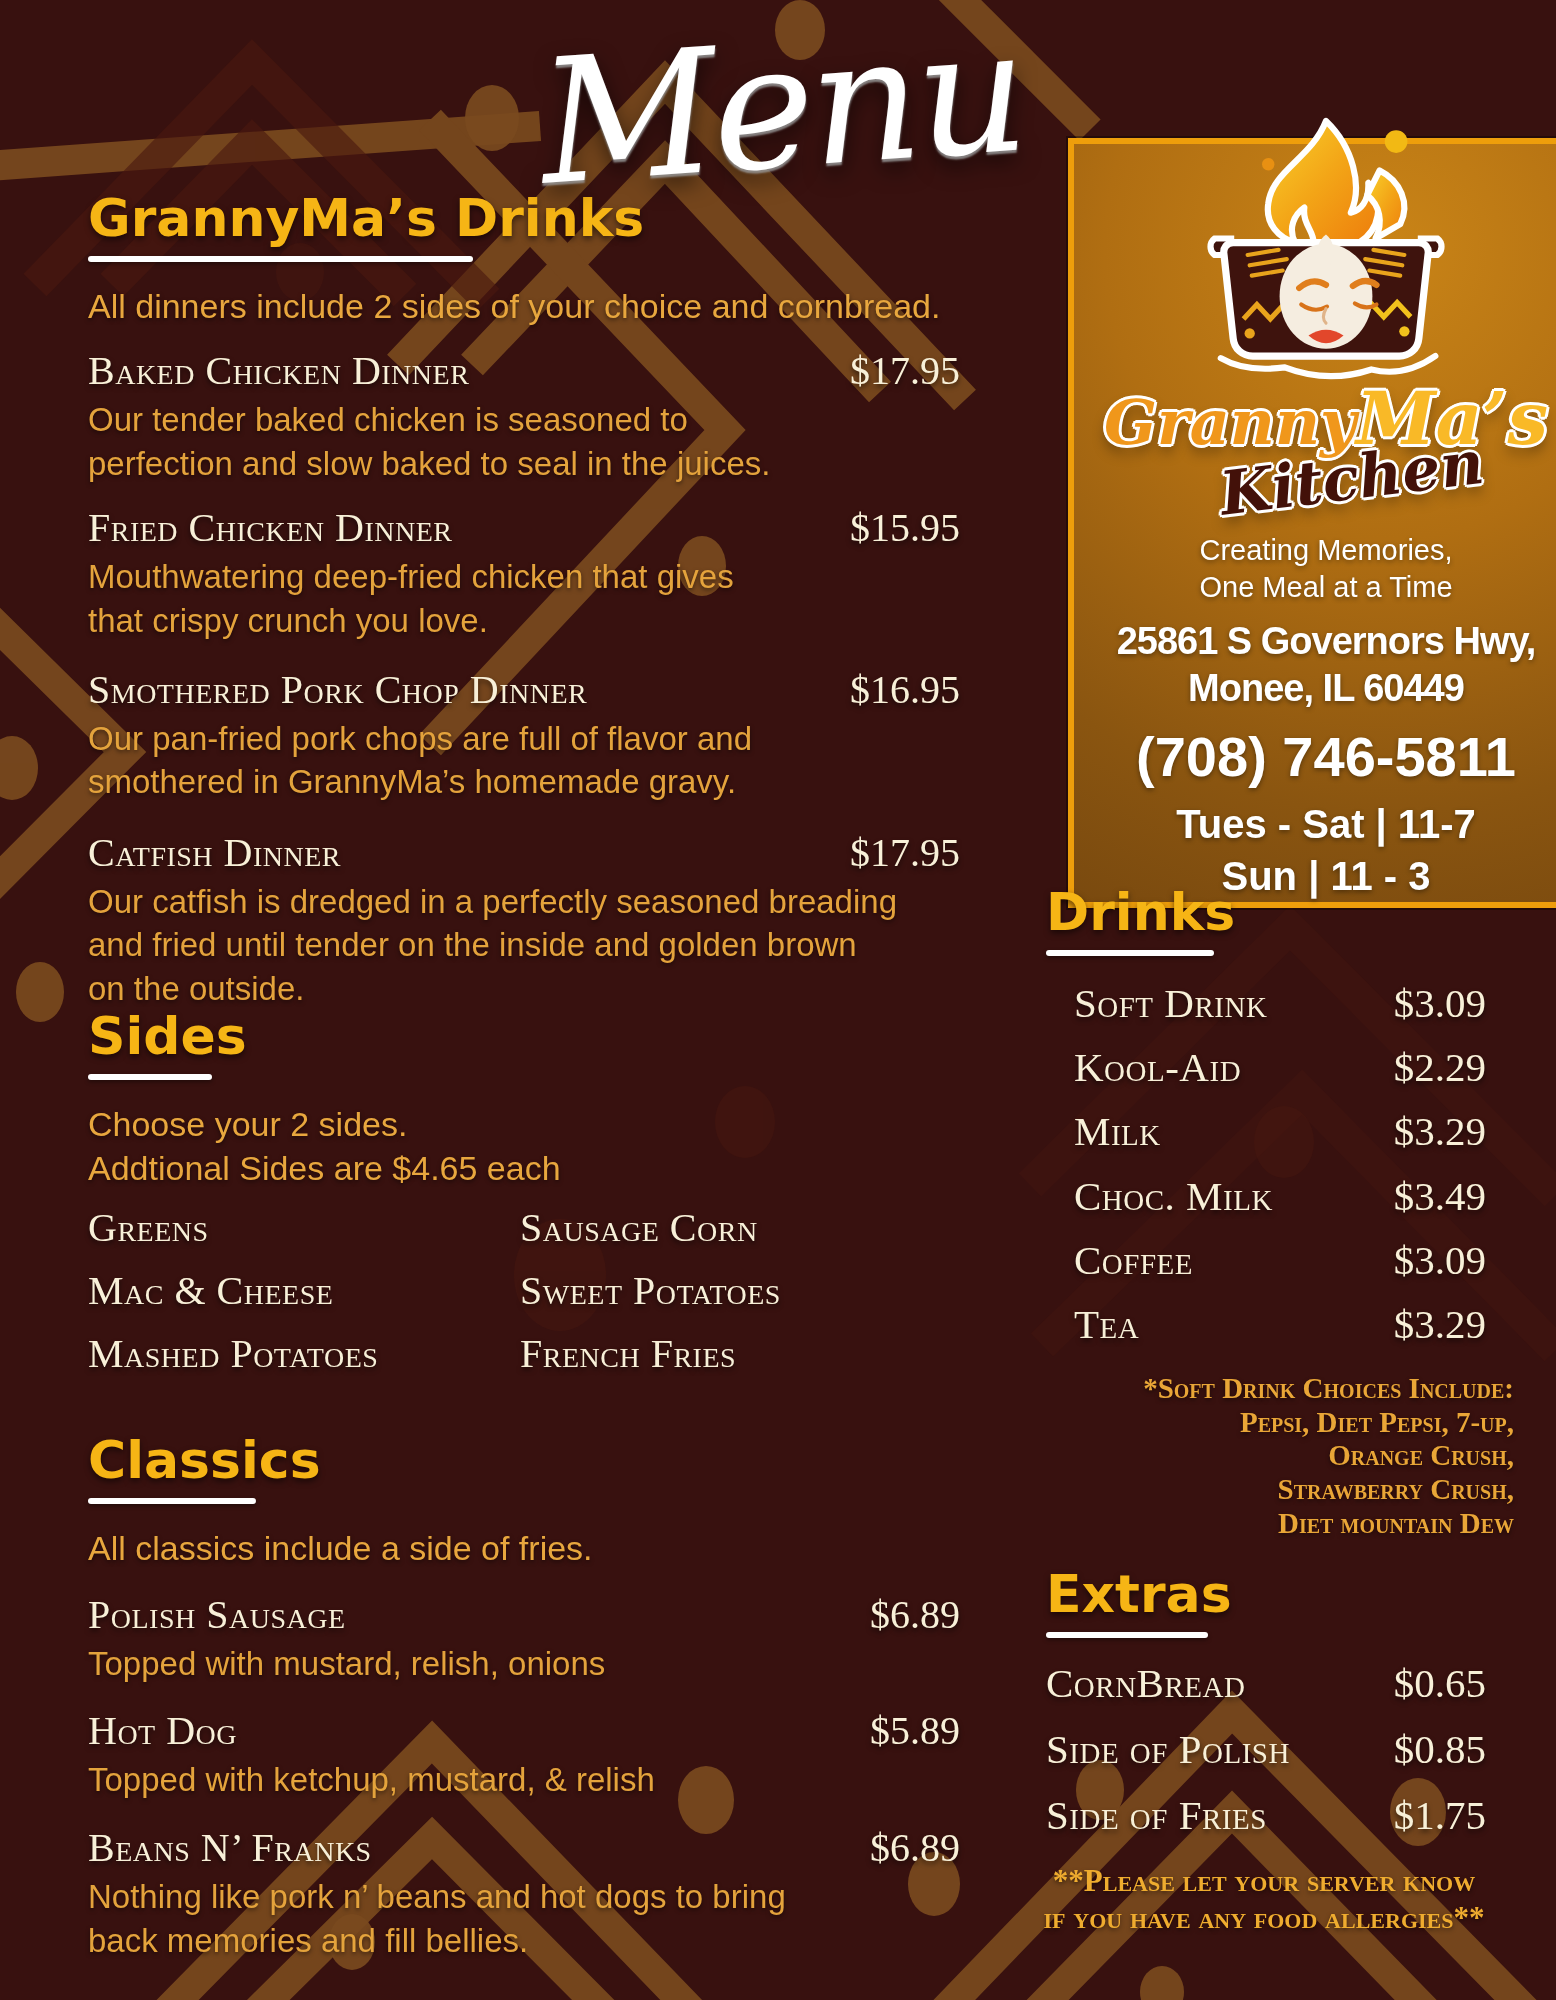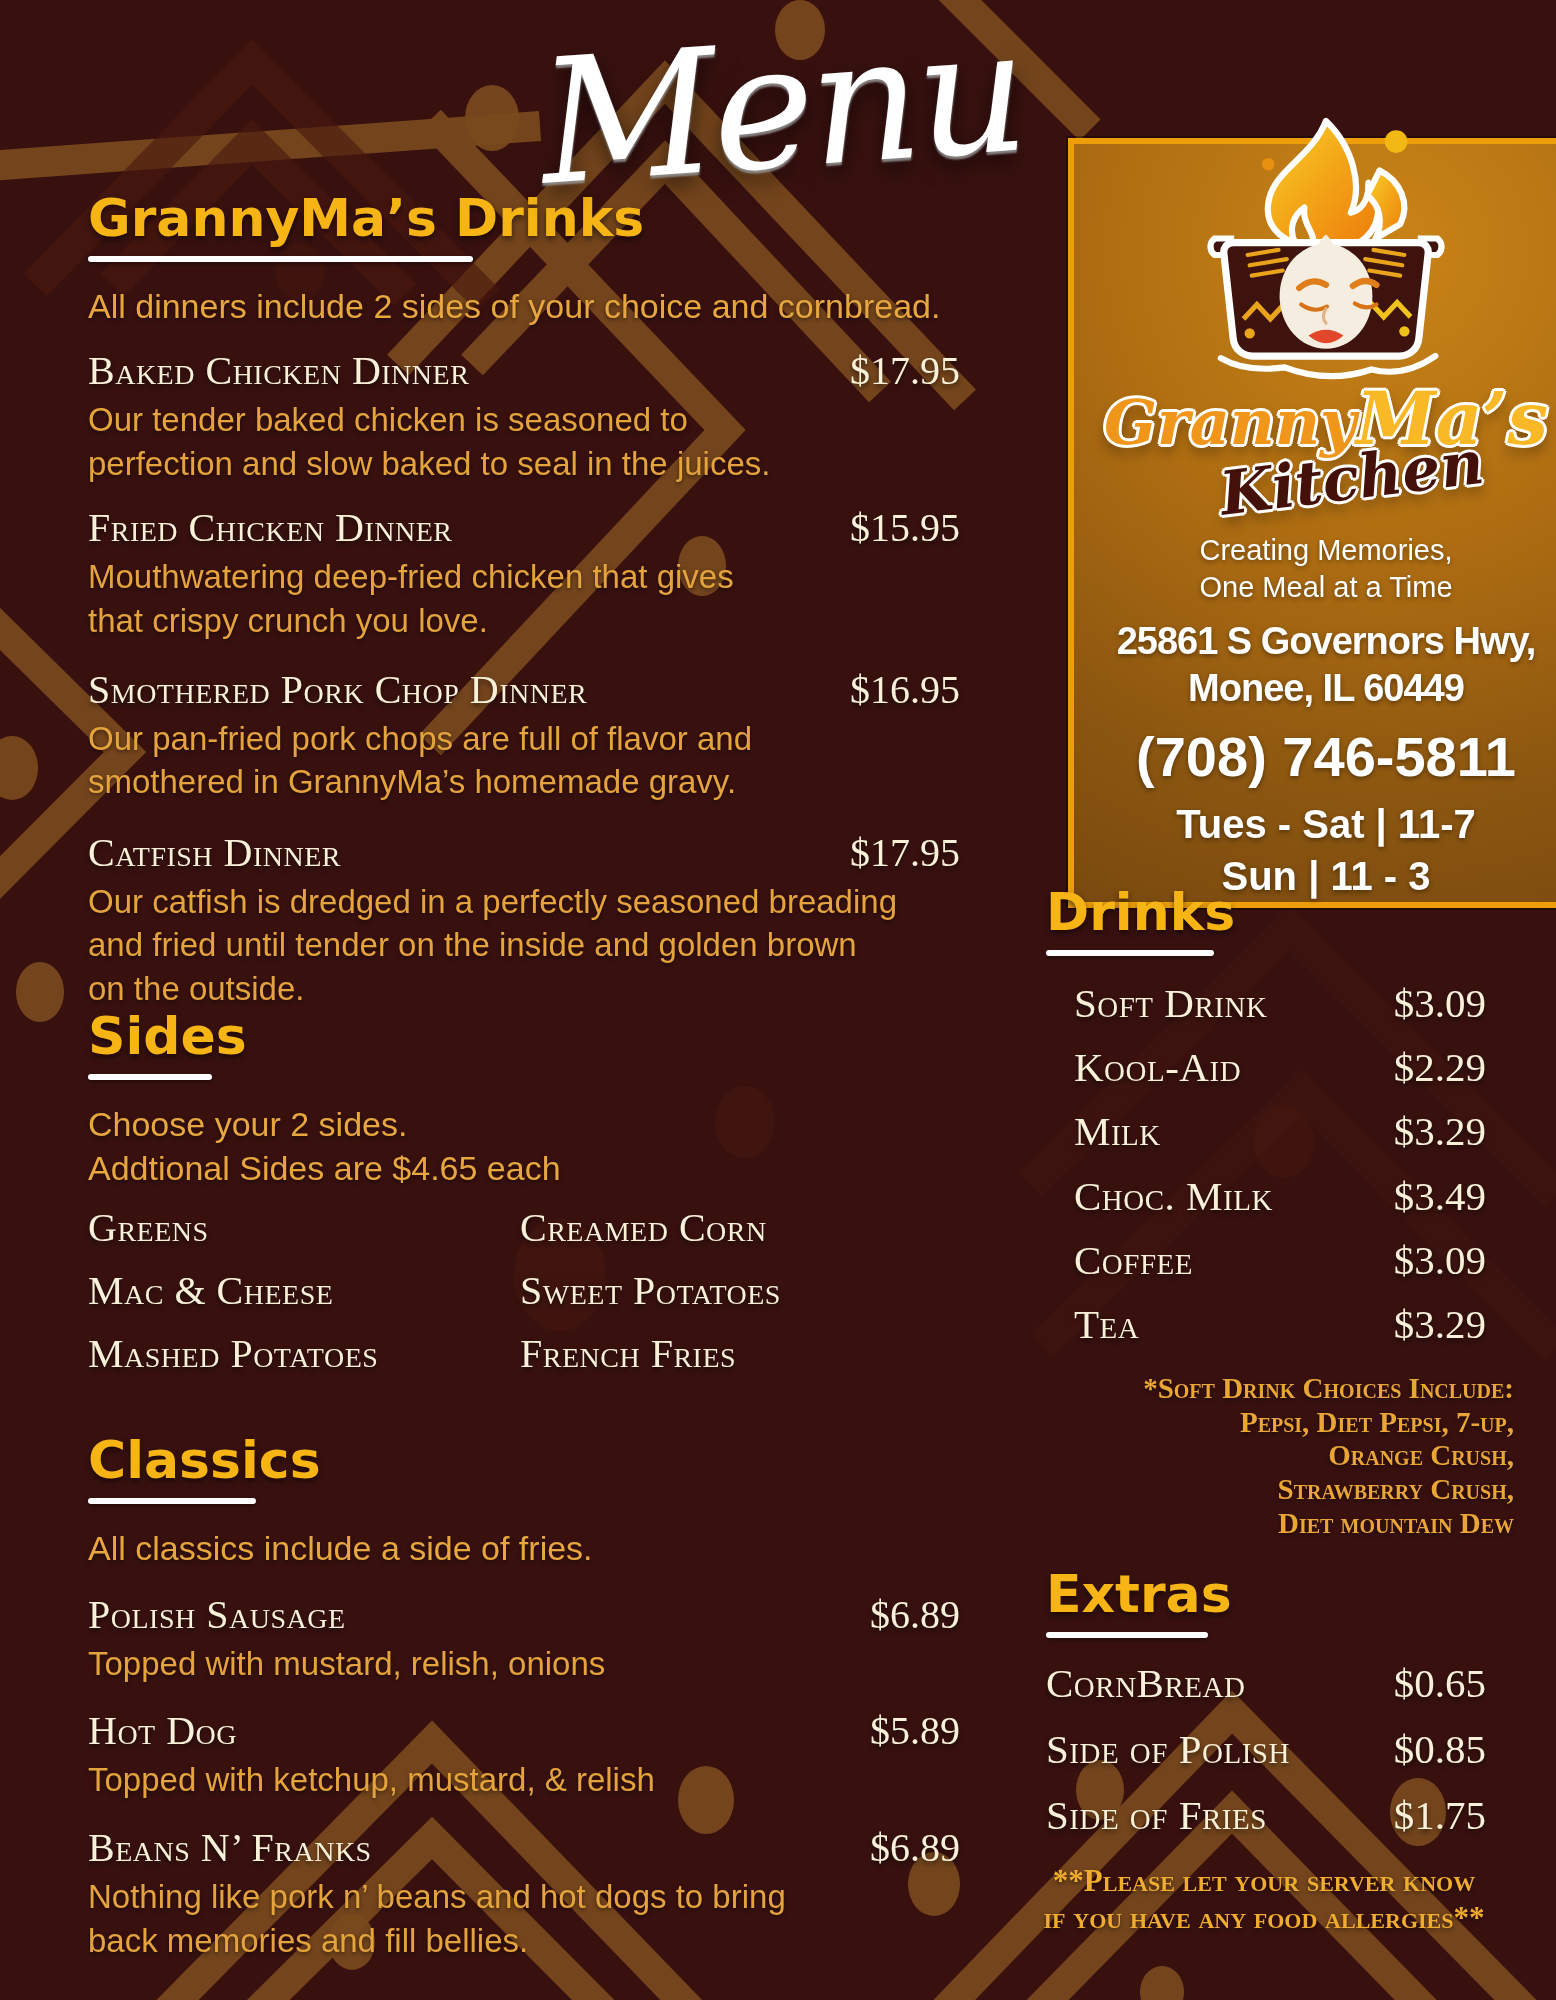--- a/index.html
+++ b/index.html
@@ -166,21 +166,21 @@
     </div>
   </div>
 
   <div class="abs" id="sides">
     <h2 class="sec">Sides</h2>
     <div class="rule" style="width:124px;"></div>
     <div class="subtitle">Choose your 2 sides.
 Addtional Sides are $4.65 each</div>
     <div class="sides-grid">
       <div class="side-item caps">Greens</div>
-      <div class="side-item caps">Creamed Corn</div>
+      <div class="side-item caps">Sausage Corn</div>
       <div class="side-item caps">Mac &amp; Cheese</div>
       <div class="side-item caps">Sweet Potatoes</div>
       <div class="side-item caps">Mashed Potatoes</div>
       <div class="side-item caps">French Fries</div>
     </div>
   </div>
 
   <div class="abs" id="classics">
     <h2 class="sec">Classics</h2>
     <div class="rule" style="width:168px;"></div>

